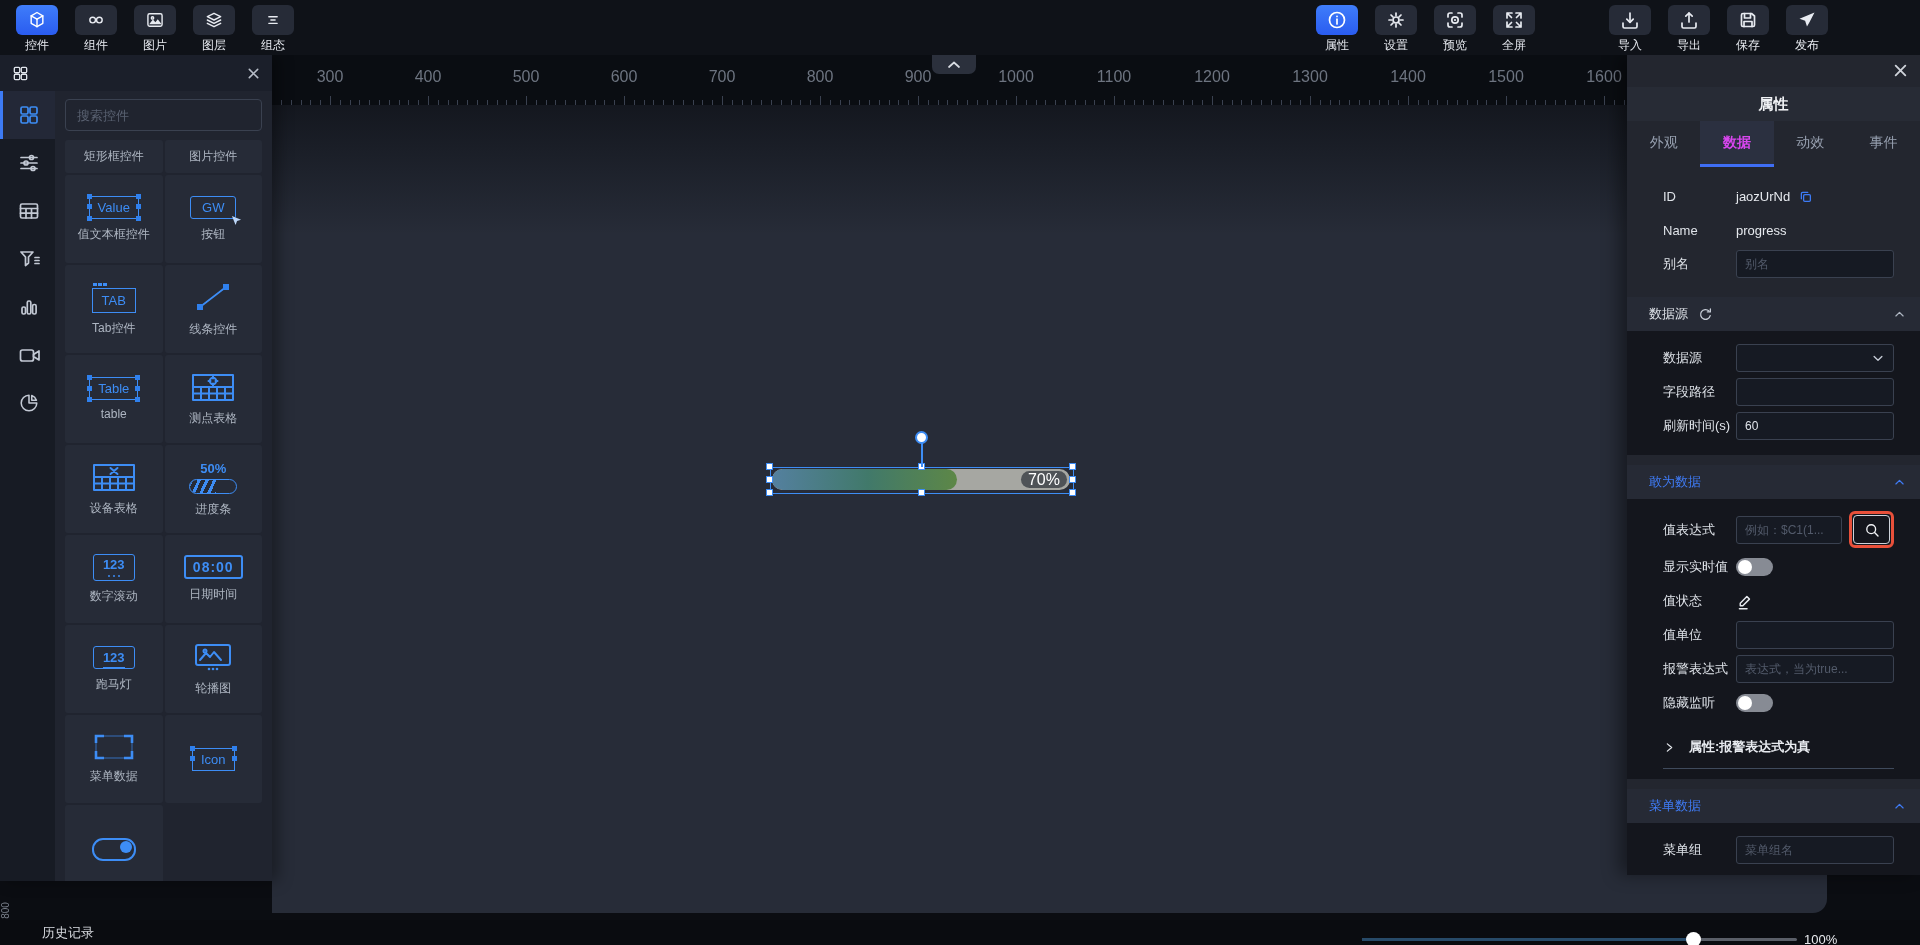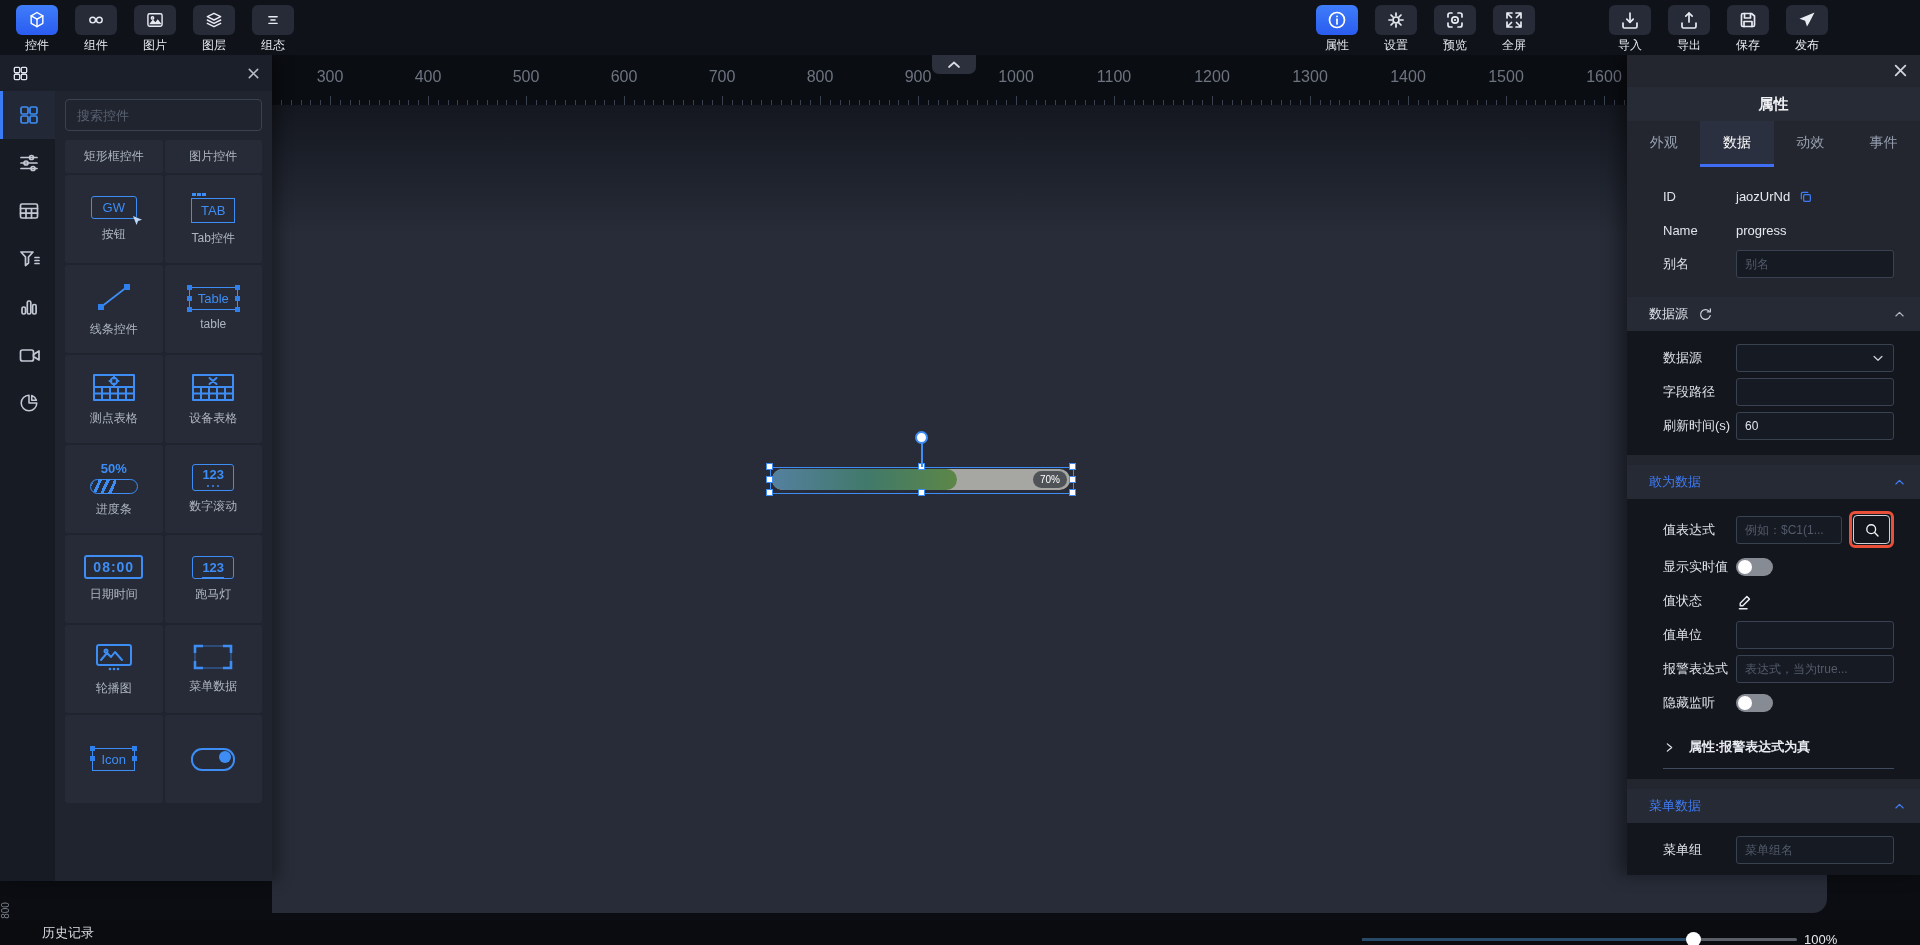--- a/index.html
+++ b/index.html
@@ -59,36 +59,36 @@
   .rtick{position:absolute;bottom:0;width:1px;background:#3a4150;}
   .collapse-tab{position:absolute;left:660px;top:0;width:44px;height:19px;background:#2b303c;border-radius:0 0 7px 7px;
     display:flex;align-items:center;justify-content:center;color:#d8dce2;cursor:pointer;z-index:6;}
   .artboard{position:absolute;left:0;top:50px;width:1555px;height:808px;background:#272c38;border-radius:0 0 14px 0;}
   .artboard::before{content:"";position:absolute;left:0;top:0;width:100%;height:130px;
     background:linear-gradient(180deg,rgba(4,6,10,.55),rgba(4,6,10,0));pointer-events:none;}
   .pwidget{position:absolute;left:498px;top:362px;width:302px;height:25px;}
   .pbar{position:absolute;left:2px;top:2px;width:298px;height:21px;border-radius:11px;background:#a6a7a2;overflow:hidden;}
   .pfill{height:100%;border-radius:11px;background:linear-gradient(90deg,#54809f,#41796a 52%,#5d8747);}
   .pchip{position:absolute;right:3px;top:2px;height:17px;line-height:17px;padding:0 7px;border-radius:9px;
-    background:rgba(72,76,80,.92);color:#fff;font-size:10px;}
+    background:rgba(72,76,80,.92);color:#fff;font-size:16px;}
   .selframe{position:absolute;left:0;top:0;width:100%;height:100%;border:1px solid #3d8df5;}
   .sh{position:absolute;width:7px;height:7px;background:#fff;border:1.5px solid #3d8df5;box-sizing:border-box;}
   .rot-stem{position:absolute;left:50%;top:-24px;width:1.5px;height:24px;background:#3d8df5;}
   .rot-knob{position:absolute;left:50%;top:-36px;width:13px;height:13px;margin-left:-6px;border-radius:50%;background:#fff;border:2px solid #3d8df5;box-sizing:border-box;}
   
   .rpanel{position:absolute;left:1627px;top:55px;width:293px;height:820px;background:#23262f;z-index:35;
     box-shadow:-8px 0 16px rgba(0,0,0,.4);display:flex;flex-direction:column;overflow:hidden;}
   .rp-closebar{height:32px;position:relative;flex-shrink:0;}
   .rp-close{position:absolute;right:12px;top:8px;color:#cfd3da;cursor:pointer;}
   .rp-title{height:34px;background:#272b35;display:flex;align-items:center;justify-content:center;
     font-size:15px;font-weight:bold;color:#f0f2f5;flex-shrink:0;}
   .rp-tabs{height:46px;display:flex;flex-shrink:0;}
   .rp-tab{flex:1;display:flex;align-items:center;justify-content:center;font-size:14px;color:#97a0b0;
     cursor:pointer;border-bottom:3px solid transparent;}
-  .rp-tab.active{background:#2b3040;color:#ffffff;font-weight:normal;border-bottom-color:#3f6ef5;}
+  .rp-tab.active{background:#2b3040;color:#d946ef;font-weight:bold;border-bottom-color:#3f6ef5;}
   .rp-scroll{flex:1;padding-top:8px;overflow:hidden;}
   .prow{display:flex;align-items:center;min-height:30px;margin:4px 0;}
   .rp-top{padding:2px 26px 4px 36px;}
   .plabel{min-width:73px;flex-shrink:0;font-size:13px;color:#dfe3e9;}
   .pval{font-size:13px;color:#e6e9ee;display:flex;align-items:center;gap:8px;}
   .pinput,.pselect{flex:1;height:26px;background:#161a23;border:1px solid #3a4150;border-radius:3px;
     color:#dfe3e9;font-size:12px;padding:0 8px;outline:0;font-family:inherit;min-width:0;}
   .pinput::placeholder{color:#525a6a;}
   .pselect{display:flex;align-items:center;justify-content:flex-end;color:#c6ccd6;cursor:pointer;}
   .sechead{height:34px;margin-top:10px;background:#262a35;display:flex;align-items:center;gap:10px;
@@ -508,20 +508,24 @@
         </div>
         <div class="palette">
           <div class="tile">
               <span>矩形框控件</span>
             </div>
           <div class="tile">
               <span>图片控件</span>
             </div>
 
           <div class="tile">
+            <div class="selbox"><span>Value</span><i class="h tl"></i><i class="h tr"></i><i class="h bl"></i><i class="h br"></i><i class="h ml"></i><i class="h mr"></i></div>
+            <div class="t-label">值文本框控件</div>
+          </div>
+          <div class="tile">
             <div class="btnico"><span>GW</span>
               <svg class="cursor-arr" width="11" height="11" viewBox="0 0 12 12">
                   <path d="M1 1l10 4.2-4.4 1.4L5 11z" fill="currentColor"></path>
                 </svg>
             </div>
             <div class="t-label">按钮</div>
           </div>
 
           <div class="tile">
             <div class="tabico"><span>TAB</span></div>

